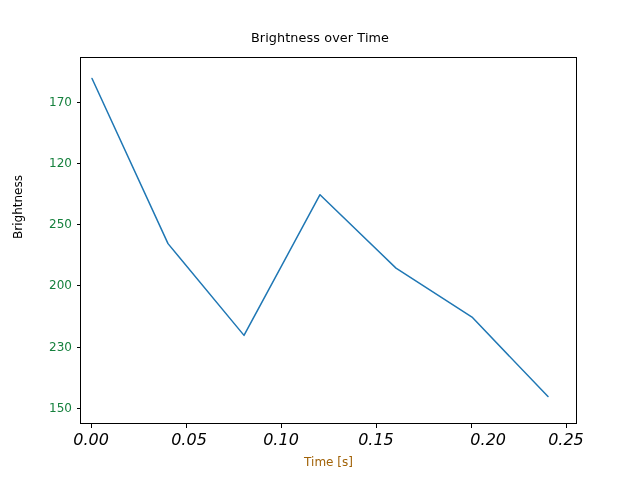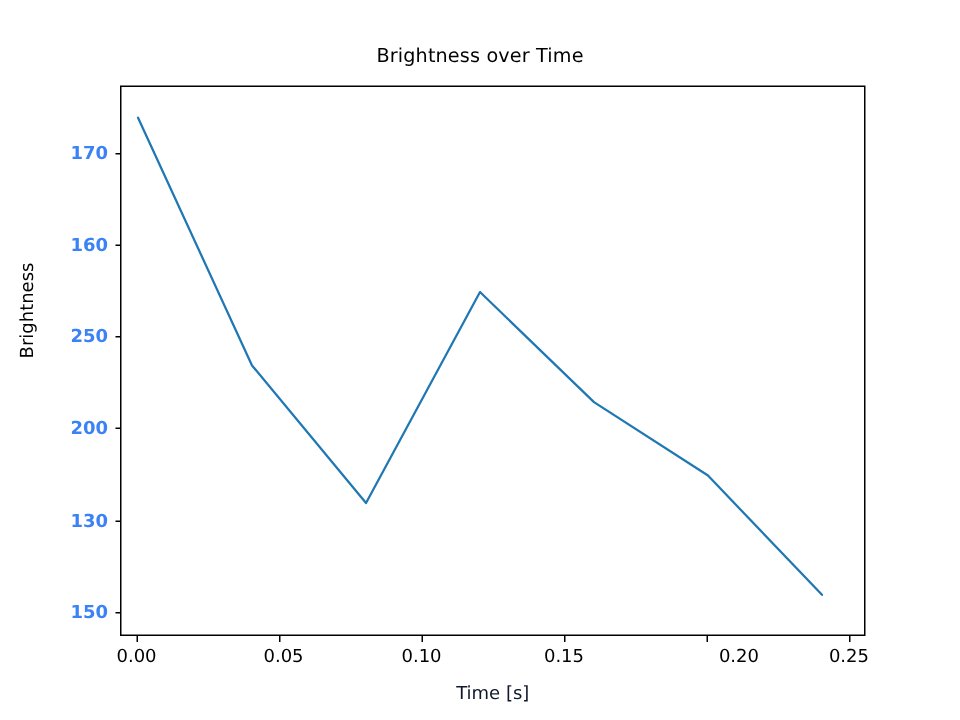--- a/index.html
+++ b/index.html
@@ -45,53 +45,53 @@
     left: 0;
     top: 0;
     width: 497px;
     height: 367px;
     display: block;
   }
   .ytick-label {
     position: absolute;
     text-align: right;
     font-size: 12px;
-    color: #3b82f6;
+    color: #15803d;
     width: 60px;
     transform: translateY(-50%);
-    font-weight: bold;
   }
   .xtick-label {
     position: absolute;
     text-align: center;
-    font-size: 12px;
+    font-size: 16px;
     color: #000000;
     width: 70px;
     transform: translateX(-50%);
+    font-style: italic;
   }
   .tick-mark-y {
     position: absolute;
     width: 3.5px;
     height: 1px;
     background: #000000;
   }
   .tick-mark-x {
     position: absolute;
     width: 1px;
     height: 3.5px;
     background: #000000;
   }
   #xlabel {
     position: absolute;
     left: 80px;
     top: 455px;
     width: 497px;
     text-align: center;
     font-size: 12px;
-    color: #0f172a;
+    color: #a16207;
   }
   #ylabel {
     position: absolute;
     left: -82px;
     top: 200px;
     width: 200px;
     text-align: center;
     font-size: 12px;
     color: #000000;
     transform: rotate(-90deg);
@@ -106,24 +106,24 @@
   <div id="chart-title">Brightness over Time</div>
 
   <div id="plot-area">
     <svg id="plot-svg" viewBox="0 0 497 367" preserveAspectRatio="none">
       <polyline id="data-line" fill="none" stroke="#1f77b4" stroke-width="1.5" stroke-linejoin="round" stroke-linecap="round" points="11.02,20.49 87.01,185.64 163.01,277.39 239.00,136.71 314.99,210.11 390.99,259.04 466.98,338.56"></polyline>
     </svg>
   </div>
 
   <div id="ytick-labels">
       <div class="ytick-label" style="left: 12px; top: 407.791px;">150</div>
-      <div class="ytick-label" style="left: 12px; top: 346.624px;">130</div>
+      <div class="ytick-label" style="left: 12px; top: 346.624px;">230</div>
       <div class="ytick-label" style="left: 12px; top: 285.457px;">200</div>
       <div class="ytick-label" style="left: 12px; top: 224.291px;">250</div>
-      <div class="ytick-label" style="left: 12px; top: 163.124px;">160</div>
+      <div class="ytick-label" style="left: 12px; top: 163.124px;">120</div>
       <div class="ytick-label" style="left: 12px; top: 101.957px;">170</div>
     </div>
   <div id="xtick-labels">
       <div class="xtick-label" style="left: 91.0191px; top: 430px;">0.00</div>
       <div class="xtick-label" style="left: 189px; top: 430px;">0.05</div>
       <div class="xtick-label" style="left: 281.004px; top: 430px;">0.10</div>
       <div class="xtick-label" style="left: 375.996px; top: 430px;">0.15</div>
       <div class="xtick-label" style="left: 470.989px; top: 430px; text-align: right;">0.20</div>
       <div class="xtick-label" style="left: 565.981px; top: 430px;">0.25</div>
     </div>

